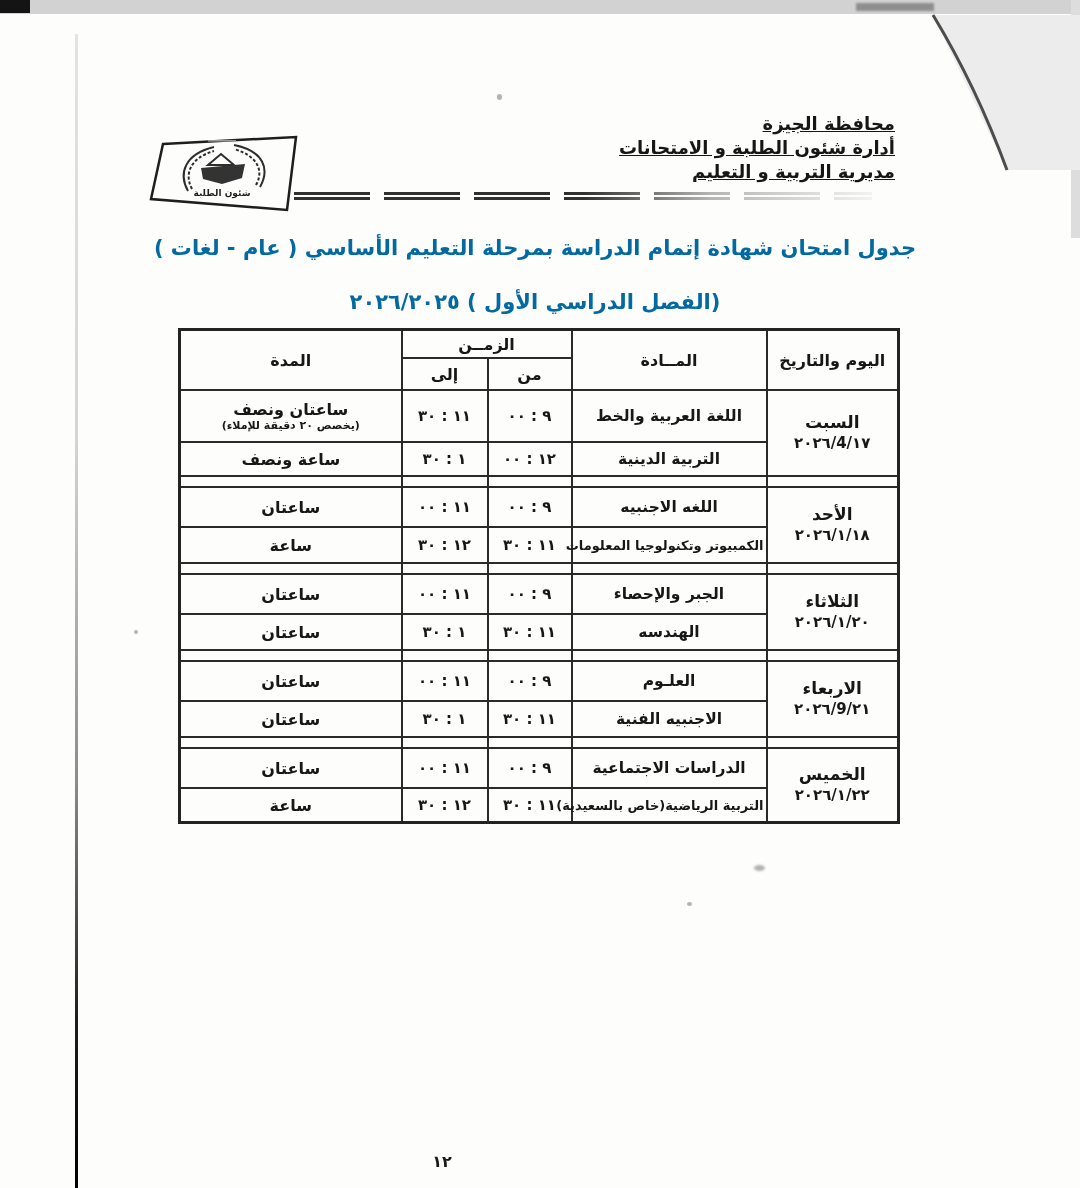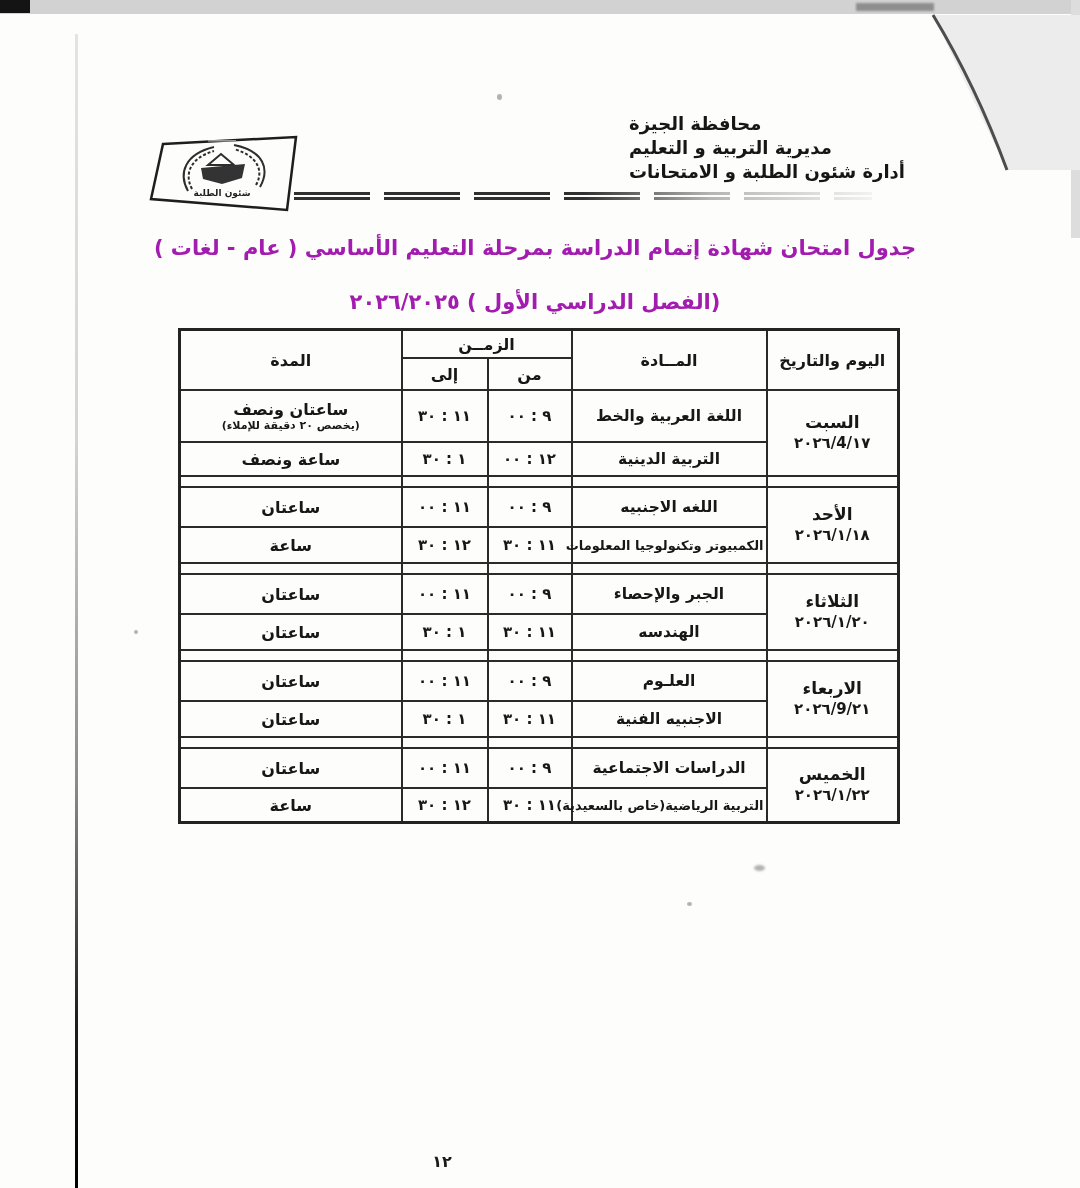--- a/index.html
+++ b/index.html
@@ -12,31 +12,31 @@
   .band-top{position:absolute;top:0;left:0;width:1080px;height:14px;background:#d2d2d2;}
   .blob-left{position:absolute;top:0;left:0;width:30px;height:13px;background:#141414;}
   .blob-right{position:absolute;top:3px;left:856px;width:78px;height:8px;background:#8e8e8e;filter:blur(1px);}
   .band-right{position:absolute;top:0;right:0;width:9px;height:238px;background:#dddddd;}
   .fold-left{position:absolute;left:75px;top:34px;width:2.5px;height:1154px;
     background:linear-gradient(to bottom,rgba(0,0,0,0.10) 0%,rgba(0,0,0,0.16) 35%,rgba(0,0,0,0.45) 65%,rgba(0,0,0,0.88) 85%,#000 100%);}
   .curl-svg{position:absolute;left:900px;top:0;width:180px;height:240px;}
   .speck{position:absolute;background:#8a8a8a;opacity:.65;border-radius:50%;}
 
   
-  .letterhead{position:absolute;top:112px;right:175px;text-align:left;direction:rtl;line-height:24px;font-size:18px;letter-spacing:.2px;color:#161616;}
+  .letterhead{position:absolute;top:112px;right:185px;text-align:right;direction:rtl;line-height:24px;font-size:18px;letter-spacing:.2px;color:#161616;text-decoration:underline;}
   .logo-wrap{position:absolute;left:146px;top:134px;width:156px;height:92px;}
   .sep{position:absolute;left:294px;top:192px;width:578px;height:9px;}
   .sep .d1,.sep .d2{position:absolute;left:0;width:100%;height:2.5px;
     background:repeating-linear-gradient(90deg,#303030 0 76px,transparent 76px 90px);}
   .sep .d1{top:0;}
   .sep .d2{top:5px;}
   .sep .fade{position:absolute;inset:-2px;background:linear-gradient(90deg,transparent 0 50%,rgba(253,253,251,.65) 72%,rgba(253,253,251,.95) 100%);}
 
   
-  .titles{position:absolute;top:236px;left:140px;right:150px;text-align:center;direction:rtl;color:#a21caf;}
+  .titles{position:absolute;top:236px;left:140px;right:150px;text-align:center;direction:rtl;color:#0369a1;}
   .title-1{font-size:21px;letter-spacing:.2px;}
   .title-2{font-size:21px;margin-top:30px;}
 
   
   table.exam{position:absolute;top:328px;left:178px;width:719px;border-collapse:collapse;table-layout:fixed;
     direction:rtl;border:3px solid #232323;font-weight:700;color:#171717;}
   table.exam th,table.exam td{border:2px solid #2a2a2a;text-align:center;vertical-align:middle;padding:0 2px;}
   tr.hr1 th{height:26px;font-size:16px;}
   tr.hr2 th{height:30px;font-size:16px;}
   th.rs{font-size:17px;}
@@ -70,22 +70,22 @@
     <polygon points="33,15 107,170 180,170 180,15" fill="#ececec"></polygon>
     <path d="M33,15 Q76,86 107,170" stroke="#4d4d4d" stroke-width="3" fill="none"></path>
   </svg>
   <div class="speck" style="left:497px;top:94px;width:5px;height:6px;"></div>
   <div class="speck" style="left:134px;top:630px;width:4px;height:4px;"></div>
   <div class="speck" style="left:754px;top:865px;width:11px;height:6px;filter:blur(1px);"></div>
   <div class="speck" style="left:687px;top:902px;width:5px;height:4px;"></div>
 
   <div class="letterhead">
     <div>محافظة الجيزة</div>
+    <div>أدارة شئون الطلبة و الامتحانات</div>
     <div>مديرية التربية و التعليم</div>
-    <div>أدارة شئون الطلبة و الامتحانات</div>
   </div>
 
   <div class="logo-wrap">
     <svg viewBox="0 0 156 92" width="156" height="92">
       <polygon points="17,10 150,3 141,76 5,65" fill="none" stroke="#1e1e1e" stroke-width="2.5"></polygon>
       <path d="M42,57 C32,39 39,20 68,13" stroke="#2d2d2d" stroke-width="2" fill="none"></path>
       <path d="M46,55 C38,40 44,24 68,17" stroke="#2d2d2d" stroke-width="2" fill="none" stroke-dasharray="3 2"></path>
       <path d="M114,53 C124,35 118,17 88,11" stroke="#2d2d2d" stroke-width="2" fill="none"></path>
       <path d="M110,51 C118,37 112,22 88,15" stroke="#2d2d2d" stroke-width="2" fill="none" stroke-dasharray="3 2"></path>
       <polygon points="62,31 75,20 88,31" fill="none" stroke="#2d2d2d" stroke-width="2"></polygon>

